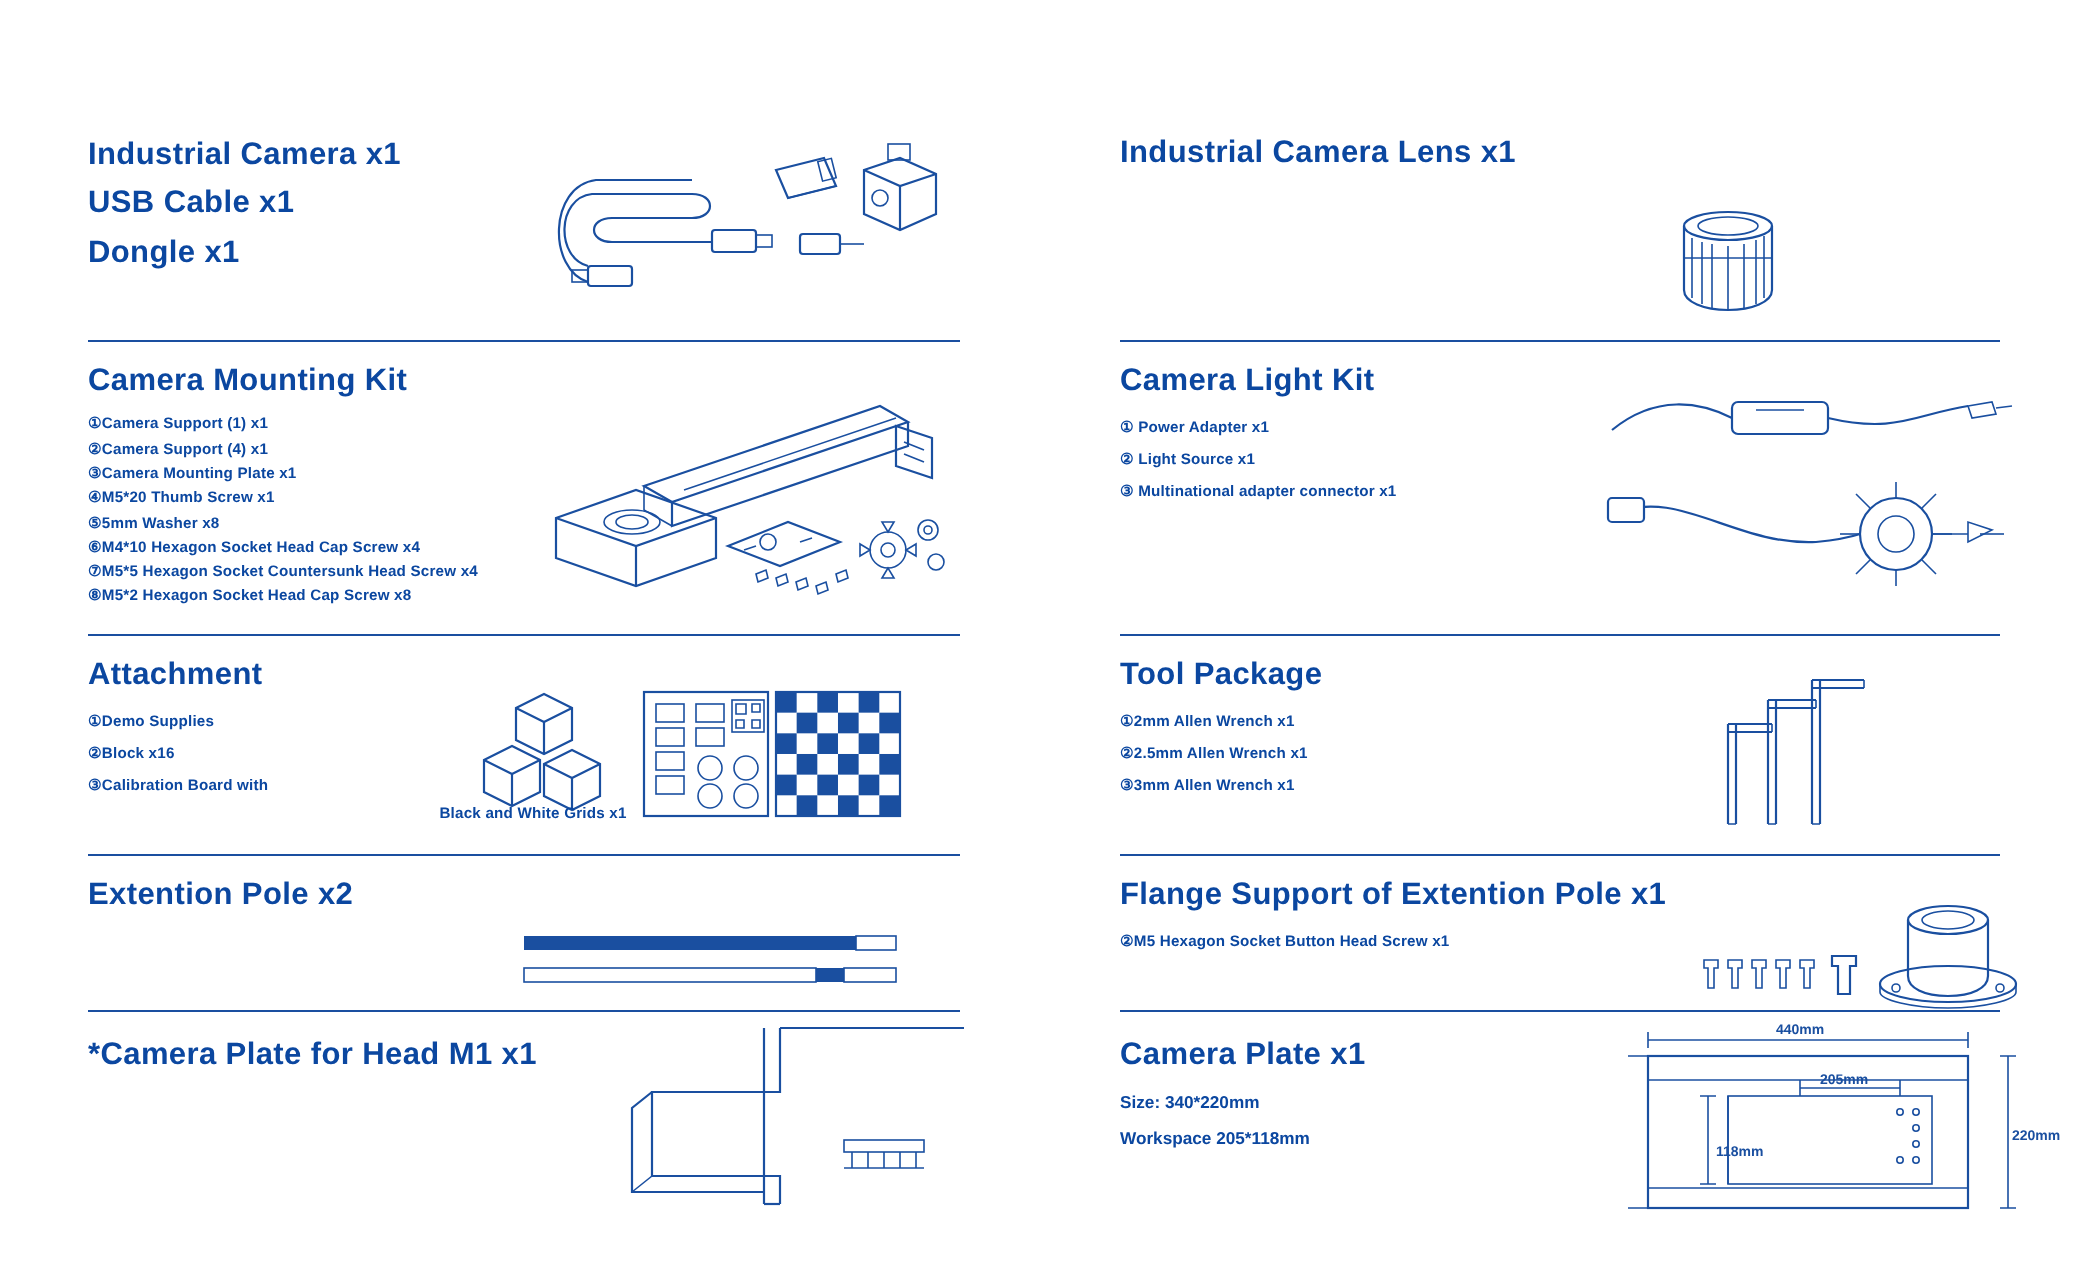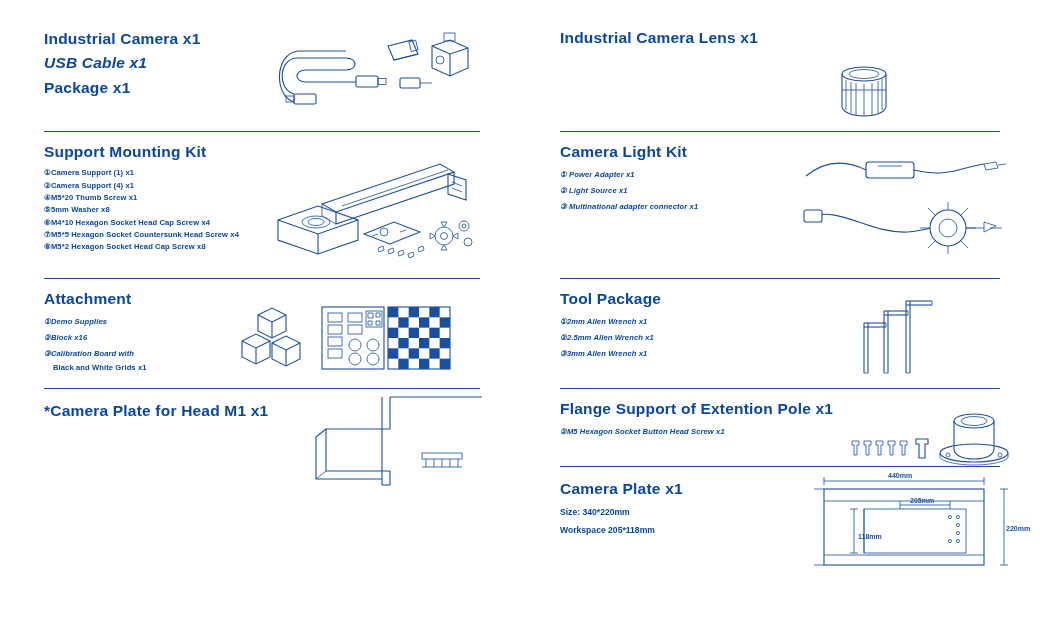--- a/index.html
+++ b/index.html
@@ -13,20 +13,21 @@
     font-family: "Liberation Sans", sans-serif;
     color: #0d4ea8;
     overflow: hidden;
     position: relative;
   }
   .page {
     position: absolute;
     inset: 0;
     display: flex;
     flex-direction: row;
+    margin-top: 39px;
   }
   .col {
     position: relative;
     box-sizing: border-box;
   }
   .col-left {
     width: 520px;
     padding: 28px 40px 0 44px;
   }
   .col-right {
@@ -55,24 +56,24 @@
   }
   .item {
     font-size: 7.6px;
     font-weight: bold;
     color: #0b47a0;
     line-height: 1.62;
     letter-spacing: 0.1px;
   }
   .item.indent {
     padding-left: 9px;
+    text-align: center;
   }
   .item.sp {
     line-height: 2.1;
-    font-style: italic;
   }
   .meta {
     font-size: 8.6px;
     font-weight: bold;
     color: #0b47a0;
     line-height: 2.0;
   }
   .texts {
     position: relative;
     z-index: 2;
@@ -90,22 +91,22 @@
 </head>
 <body>
 
 <div class="page">
 
   <div class="col col-left">
 
     <div class="section" style="height:104px;">
       <div class="texts">
         <div class="sec-title multi">Industrial Camera x1</div>
-        <div class="sec-title multi" style="margin-top:-4px;font-style:italic;">USB Cable x1</div>
-        <div class="sec-title multi" style="margin-top:-4px;">Package x1</div>
+        <div class="sec-title multi" style="margin-top:-4px;">USB Cable x1</div>
+        <div class="sec-title multi" style="margin-top:-4px;">Dongle x1</div>
       </div>
       <div class="art" style="left:228px; top:4px;">
         <svg width="200" height="90" viewBox="0 0 200 90">
 
           <path class="ln" d="M22 62 C6 58 6 28 24 26 L74 26 C86 26 86 38 74 38 L34 38 C22 38 22 50 34 50 L88 50"></path>
           <path class="ln" d="M22 70 C2 64 2 22 26 19 L74 19"></path>
 
           <rect class="fillw" x="84" y="44" width="22" height="11" rx="1.5"></rect>
           <rect class="ln-thin" x="106" y="46.5" width="8" height="6"></rect>
           <rect class="fillw" x="22" y="62" width="22" height="10" rx="1.5"></rect>
@@ -122,23 +123,24 @@
           <rect class="ln-thin" x="172" y="1" width="11" height="8"></rect>
 
           <rect class="fillw" x="128" y="46" width="20" height="10" rx="1.5"></rect>
           <path class="ln-thin" d="M148 51 L160 51"></path>
         </svg>
       </div>
     </div>
 
     <div class="section" style="height:147px; padding-top:10px;">
       <div class="texts">
-        <div class="sec-title">Support Mounting Kit</div>
+        <div class="sec-title">Camera Mounting Kit</div>
         <div class="item">①Camera Support  (1) x1</div>
         <div class="item">②Camera Support  (4) x1</div>
+        <div class="item">③Camera Mounting Plate x1</div>
         <div class="item">④M5*20 Thumb Screw x1</div>
         <div class="item">⑤5mm Washer x8</div>
         <div class="item">⑥M4*10 Hexagon Socket  Head Cap Screw x4</div>
         <div class="item">⑦M5*5 Hexagon Socket Countersunk Head Screw x4</div>
         <div class="item">⑧M5*2 Hexagon Socket  Head Cap Screw x8</div>
       </div>
       <div class="art" style="left:228px; top:24px;">
         <svg width="210" height="110" viewBox="0 0 210 110">
 
           <path class="ln" d="M50 48 L168 8 L182 16 L64 56 Z"></path>
@@ -241,20 +243,34 @@
               <rect x="192.66" y="47.32" width="10.33" height="10.33"></rect>
               <rect x="213.32" y="47.32" width="10.33" height="10.33"></rect>
             <rect x="182.33" y="57.65" width="10.33" height="10.33"></rect>
               <rect x="202.99" y="57.65" width="10.33" height="10.33"></rect>
               <rect x="223.65" y="57.65" width="10.33" height="10.33"></rect>
           </g>
         </svg>
       </div>
     </div>
 
+    <div class="section" style="height:78px; padding-top:10px;">
+      <div class="texts">
+        <div class="sec-title">Extention Pole x2</div>
+      </div>
+      <div class="art" style="left:218px; top:38px;">
+        <svg width="200" height="34" viewBox="0 0 200 34">
+          <rect x="0" y="2" width="166" height="7" fill="#1a4fa0"></rect>
+          <rect class="ln-thin" x="166" y="2" width="20" height="7" fill="#ffffff"></rect>
+          <rect class="ln-thin" x="0" y="18" width="146" height="7" fill="#ffffff"></rect>
+          <rect x="146" y="18" width="14" height="7" fill="#1a4fa0"></rect>
+          <rect class="ln-thin" x="160" y="18" width="26" height="7" fill="#ffffff"></rect>
+        </svg>
+      </div>
+    </div>
 
     <div class="section last" style="height:120px; padding-top:12px;">
       <div class="texts">
         <div class="sec-title">*Camera Plate for Head M1 x1</div>
       </div>
       <div class="art" style="left:258px; top:4px;">
         <svg width="190" height="100" viewBox="0 0 190 100">
           <path class="ln" d="M88 4 L180 4"></path>
           <path class="ln" d="M88 4 L88 36 L24 36 L24 78 L88 78 L88 92"></path>
           <path class="ln" d="M80 4 L80 92"></path>

